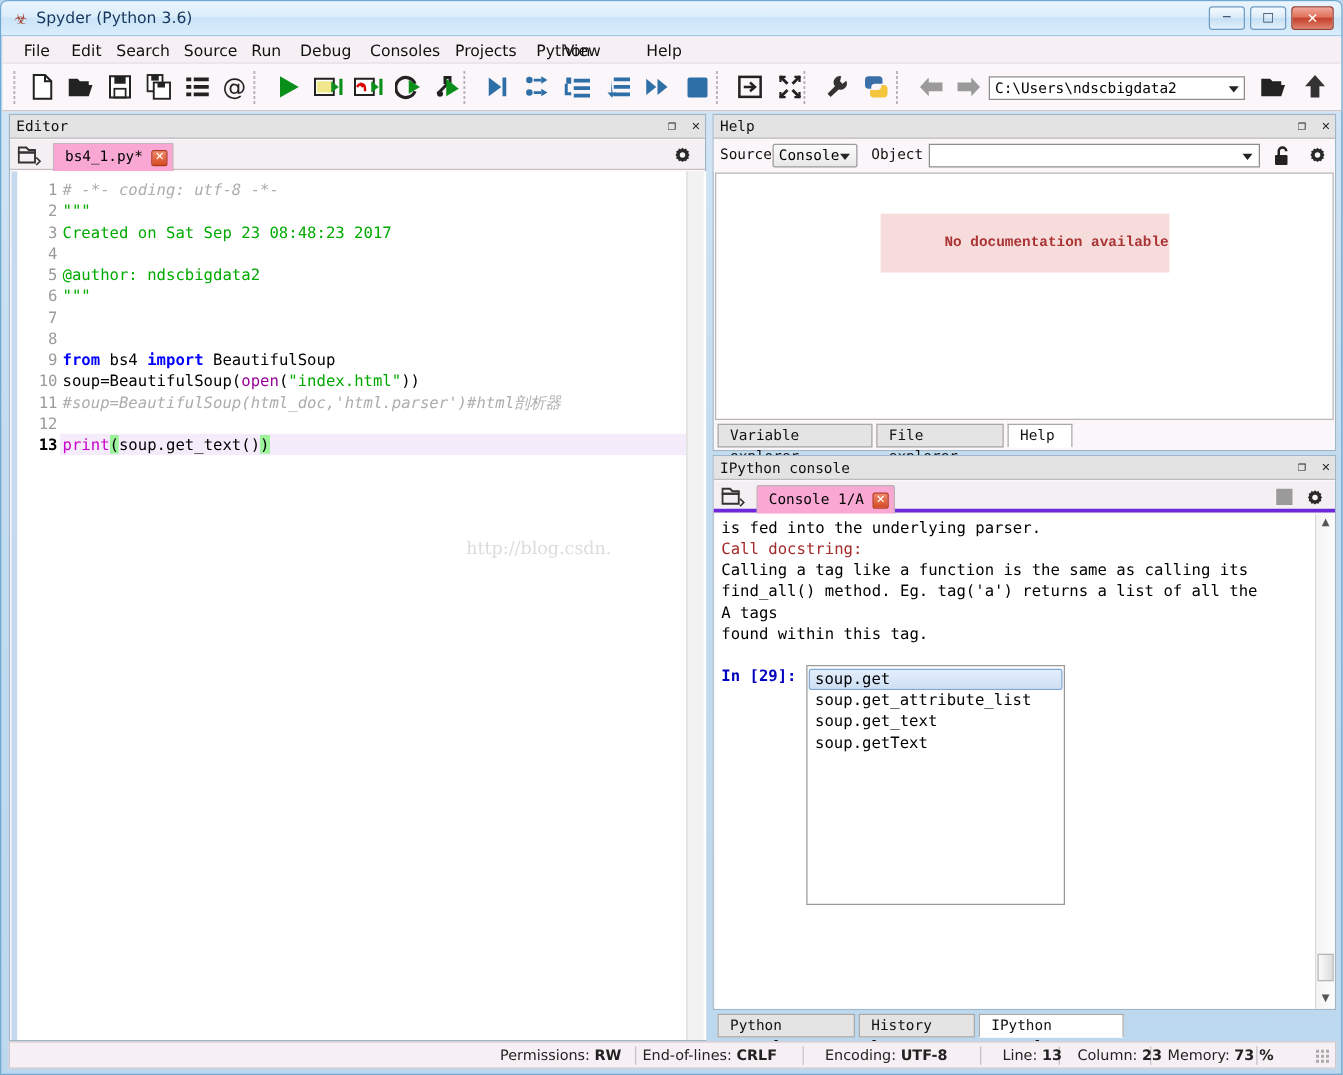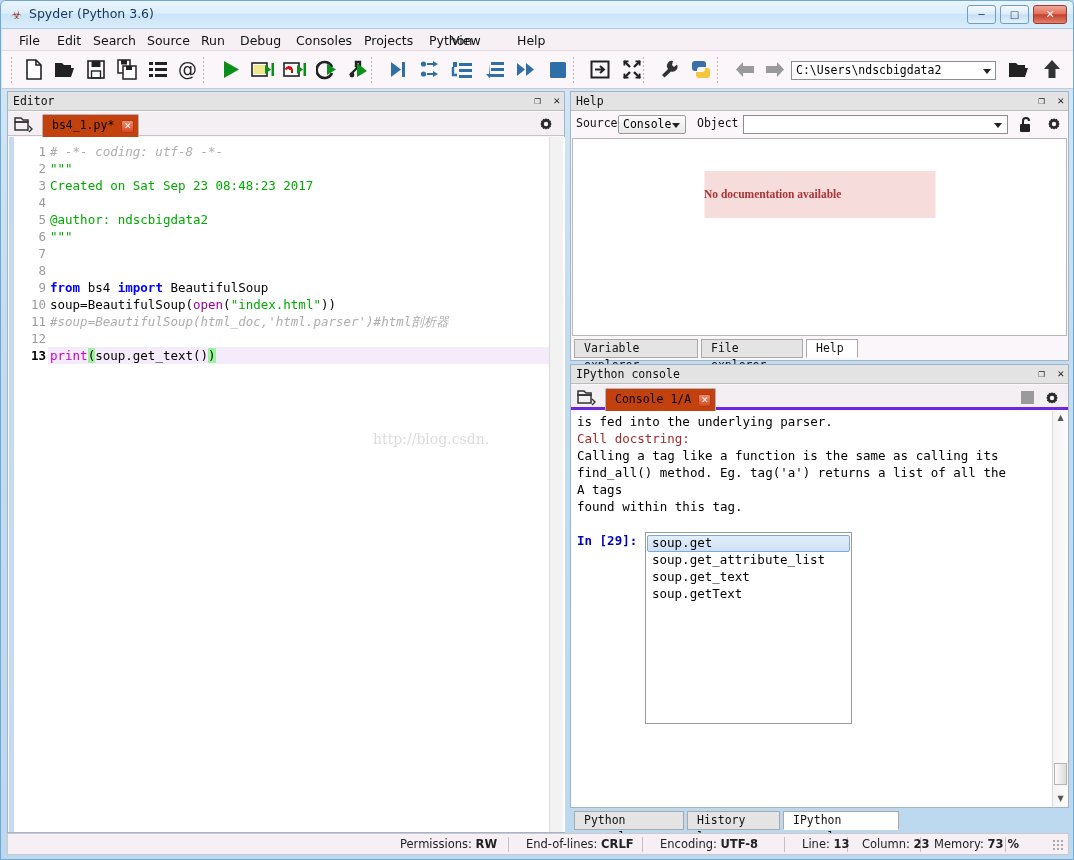--- a/index.html
+++ b/index.html
@@ -145,21 +145,21 @@
   #editor-tabbar {
     position: absolute; left: 0; top: 20px; width: 100%; height: 24px;
     background: #f4eff3;
     border-bottom: 1px solid #c8c0c6;
   }
   .browse-icon {
     position: absolute; left: 6px; top: 3px; width: 20px; height: 18px; cursor: pointer;
   }
   .ftab {
     position: absolute; top: 2px; height: 23px;
-    background: #c2410c;
+    background: #f9a8d4;
     border: 1px solid #b9b1b7;
     border-bottom: none;
     border-radius: 2px 2px 0 0;
     font-size: 11.5px;
     font-family: "DejaVu Sans Mono", monospace;
     line-height: 21px;
     padding: 0 24px 0 9px;
     cursor: pointer;
   }
   .tab-close {
@@ -283,23 +283,23 @@
     border: 1px solid #b7b7b7;
   }
   #nodoc {
     position: absolute; left: 50%; top: 32px;
     transform: translateX(-50%);
     width: 231px; height: 47px;
     background: #f7dcdc;
     color: #a33;
     font-size: 11.5px;
     font-weight: bold;
-    text-align: left;
+    text-align: right;
     line-height: 47px;
-    font-family: Liberation Serif, serif;
+    font-family: Liberation Mono, monospace;
   }
   
   #help-tabs {
     position: absolute; left: 569px; top: 338px;
     width: 499px; height: 20px;
   }
   .btab {
     position: absolute; top: 0; height: 19px;
     background: #e4e4e4;
     border: 1px solid #a9a9a9;
@@ -790,20 +790,20 @@
 
   <div id="statusbar">
     <div id="resize-grip"></div>
   <div class="st-div" style="left: 500px;"></div>
       <div class="st-div" style="left: 634px;"></div>
       <div class="st-div" style="left: 776px;"></div>
       <div class="st-div" style="left: 839px;"></div>
       <div class="st-div" style="left: 912px;"></div>
       <div class="st-div" style="left: 997px;"></div>
       <div class="st-item" style="left: 392px;"><span>Permissions:</span> <b>RW</b></div>
-      <div class="st-item" style="left: 518px;"><span>End-of-lines:</span> <b>CRLF</b></div>
+      <div class="st-item" style="left: 506px;"><span>End-of-lines:</span> <b>CRLF</b></div>
       <div class="st-item" style="left: 652px;"><span>Encoding:</span> <b>UTF-8</b></div>
       <div class="st-item" style="left: 794px;"><span>Line:</span> <b>13</b></div>
       <div class="st-item" style="left: 854px;"><span>Column:</span> <b>23</b></div>
       <div class="st-item" style="left: 926px;"><span>Memory:</span> <b>73 %</b></div>
     </div>
 
 </div>
 
 </body></html>

